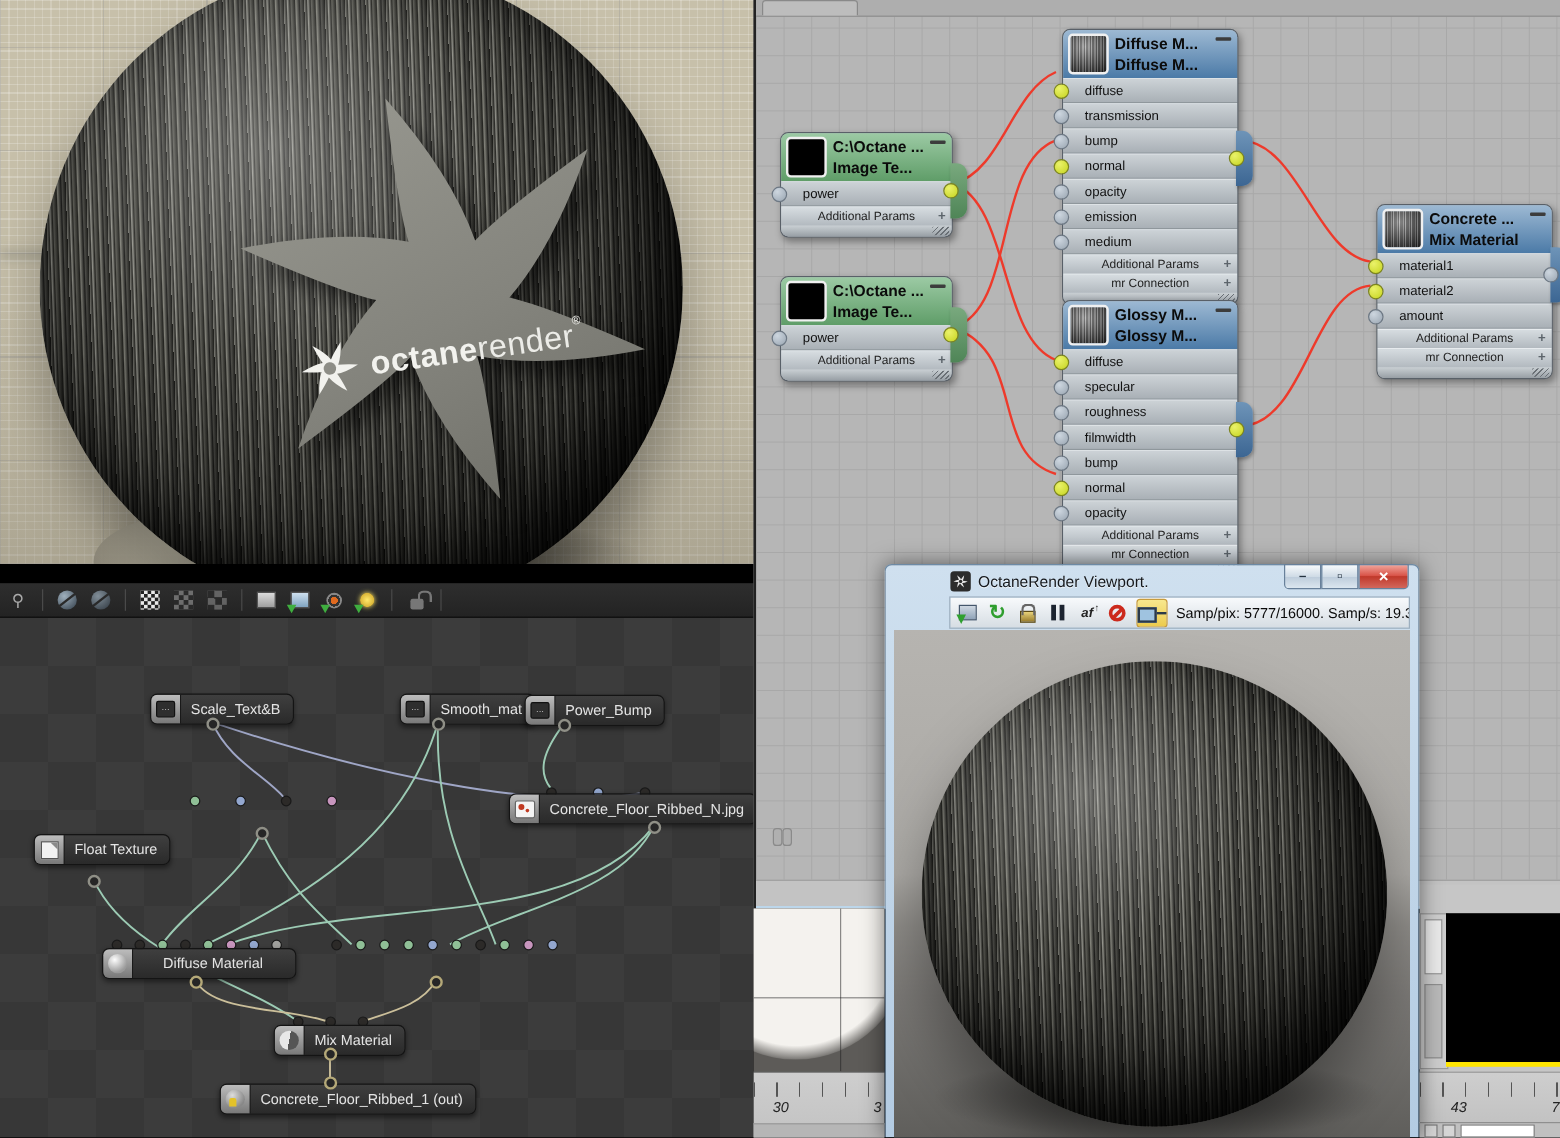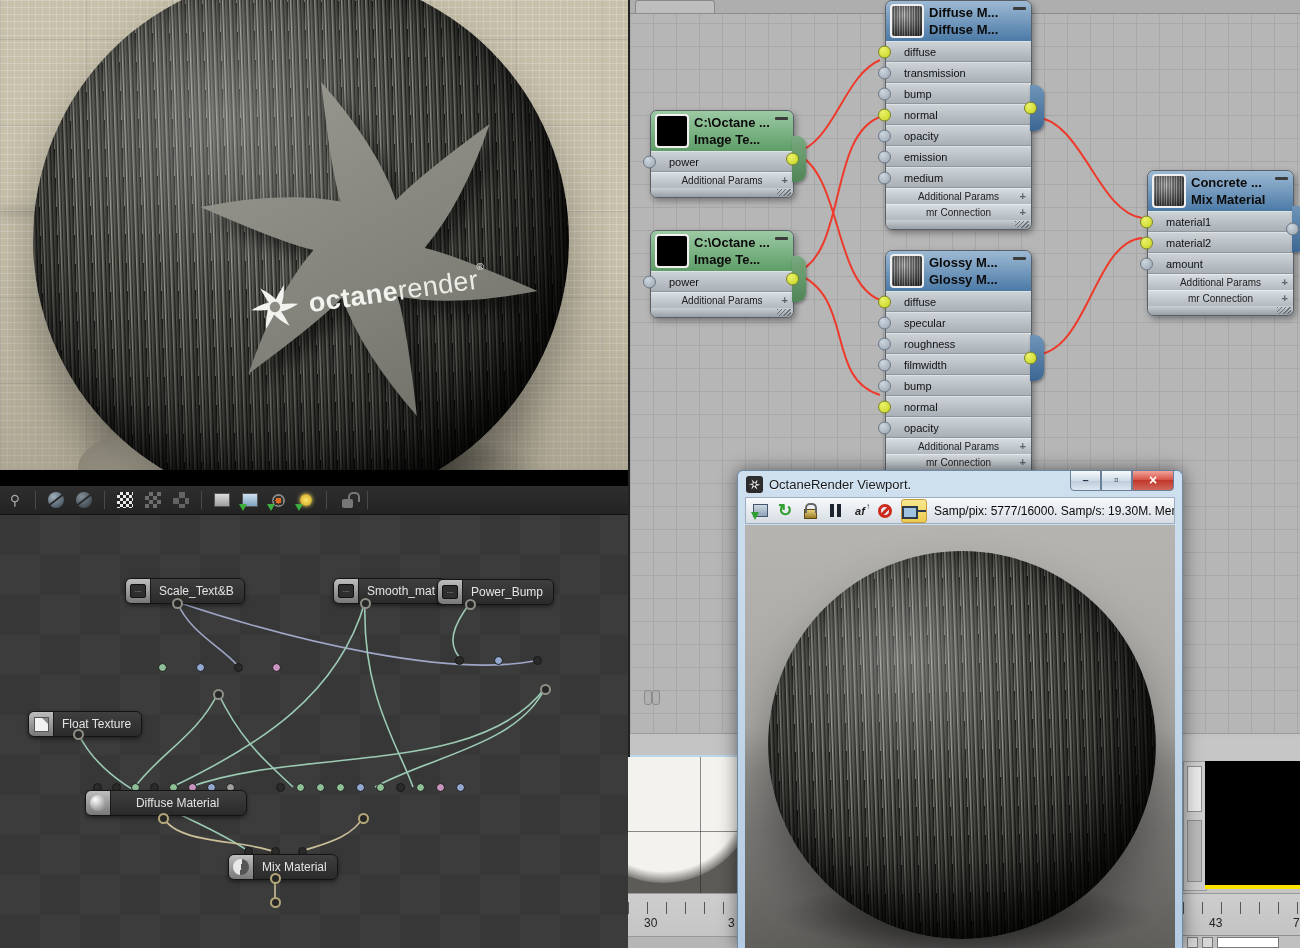--- a/index.html
+++ b/index.html
@@ -121,37 +121,37 @@
   .sn-out .sport{left:-6px;top:50%;}
   
   #noise-corner{position:absolute;left:628px;top:757px;width:109px;height:136px;background:#5d5b58;overflow:hidden;}
   #noise-corner .quarter{position:absolute;left:-60px;top:-64px;width:190px;height:190px;border-radius:50%;
     background:radial-gradient(circle,#f4f2ee 0 62%,rgba(244,242,238,.25) 70%,transparent 72%);}
   #noise-corner .gl-v{position:absolute;left:72px;top:0;width:1px;height:100%;background:rgba(30,30,30,.5);}
   #noise-corner .gl-h{position:absolute;left:0;top:74px;width:100%;height:1px;background:rgba(30,30,30,.5);}
   .ruler{background:linear-gradient(#cecece,#c2c2c2);position:absolute;color:#222;font-size:12px;}
   .ruler .ticks{position:absolute;left:0;top:8px;width:100%;height:12px;
     background:repeating-linear-gradient(90deg,#555 0 1px,transparent 1px 19px);}
-  .ruler .num{position:absolute;top:22px;}
+  .ruler .num{position:absolute;top:22px;font-style:italic;}
   #timeline-left{left:628px;top:893px;width:109px;height:55px;border-top:1px solid #999;}
   #timeline-left .sub{position:absolute;left:0;top:42px;width:100%;height:13px;background:#b6b6b6;border-top:1px solid #9a9a9a;}
   #right-panel{position:absolute;left:1183px;top:737px;width:117px;height:211px;background:#c6c6c6;}
   #rp-scroll{position:absolute;left:0;top:24px;width:22px;height:128px;background:#cdcdcd;border:1px solid #9a9a9a;}
   #rp-scroll .thumb{position:absolute;left:3px;top:4px;width:13px;height:44px;background:#e9e9e9;border:1px solid #8f8f8f;}
   #rp-scroll .thumb2{position:absolute;left:3px;top:58px;width:13px;height:60px;background:#b9b9b9;border:1px solid #8f8f8f;}
   #rp-black{position:absolute;left:22px;top:24px;width:95px;height:124px;background:#000;}
   #rp-yellow{position:absolute;left:22px;top:148px;width:95px;height:4px;background:#ffe400;}
   #rp-ruler{left:1183px;top:893px;width:117px;height:42px;border-top:1px solid #999;}
   #rp-bottom{position:absolute;left:1183px;top:935px;width:117px;height:13px;background:#c0c0c0;border-top:1px solid #8f8f8f;display:flex;align-items:center;gap:4px;padding-left:4px;box-sizing:border-box;}
   #rp-bottom .mini{width:9px;height:9px;border:1px solid #777;background:#d5d5d5;}
   #rp-bottom .field{width:60px;height:9px;background:#fff;border:1px solid #777;}
   
   #viewport{position:absolute;left:737px;top:470px;width:446px;height:478px;
     background:linear-gradient(#cfe0ef,#b3cbe2);border:1px solid #6d8aa5;border-bottom:none;
-    border-radius:6px 6px 0 0;box-shadow:0 0 18px rgba(0,0,0,.5);box-sizing:border-box;}
+    border-radius:6px 6px 0 0;box-shadow:0 0 18px rgba(0,0,0,.5);box-sizing:border-box;padding-left:46px;}
   #vp-titlebar{height:26px;display:flex;align-items:center;padding-left:8px;gap:6px;position:relative;}
   #vp-title{font-size:13px;color:#15181c;text-shadow:0 1px 0 rgba(255,255,255,.7);}
   #vp-appicon{width:17px;height:17px;background:#2c2c2c;border-radius:3px;display:flex;align-items:center;justify-content:center;}
   #vp-buttons{position:absolute;right:8px;top:-1px;display:flex;}
   .wbtn{width:29px;height:19px;border:1px solid #68809a;display:flex;align-items:flex-start;justify-content:center;
     background:linear-gradient(#f7fafc,#cfdbe6 50%,#bccbda 50%,#dbe6ef);color:#243240;font-size:11px;font-weight:700;}
   .wbtn.min{border-radius:0 0 0 4px;}
   .wbtn.min::after{content:"\2013";margin-top:3px;}
   .wbtn.max::after{content:"\25AB";font-size:13px;margin-top:1px;}
   .wbtn.close{width:40px;border-radius:0 0 4px 0;color:#fff;
@@ -302,21 +302,27 @@
         <span class="pdot" style="background: rgb(143, 191, 150);"></span>
         <span class="pdot" style="background: rgb(147, 167, 207);"></span>
         <span class="pdot" style="background: rgb(44, 42, 40);"></span>
         <span class="pdot" style="background: rgb(199, 149, 189);"></span>
       </div>
     <div class="dots" style="left:455px;top:141px;gap:30px">
         <span class="pdot" style="background: rgb(44, 42, 40);"></span>
         <span class="pdot" style="background: rgb(147, 167, 207);"></span>
         <span class="pdot" style="background: rgb(44, 42, 40);"></span>
       </div>
-    <div class="ne-node" style="left:28px;top:196px">
+    <div class="ne-node" style="left:424px;top:146px">
+      <div class="ne-ic">
+          <div class="imgic"></div>
+        </div>
+      <div class="ne-label">Concrete_Floor_Ribbed_N.jpg</div>
+    </div>
+    <div class="ne-node" style="left:28px;top:180px">
       <div class="ne-ic">
           <div class="pageic"></div>
         </div>
       <div class="ne-label">Float Texture</div>
     </div>
 
     <div class="dots" style="left:93px;top:268px;gap:10px">
         <span class="pdot" style="background: rgb(44, 42, 40);"></span>
         <span class="pdot" style="background: rgb(44, 42, 40);"></span>
         <span class="pdot" style="background: rgb(143, 191, 150);"></span>
@@ -347,20 +353,26 @@
     <div class="dots" style="left:244px;top:332px;gap:18px">
         <span class="pdot" style="background: rgb(44, 42, 40);"></span>
         <span class="pdot" style="background: rgb(44, 42, 40);"></span>
         <span class="pdot" style="background: rgb(44, 42, 40);"></span>
       </div>
     <div class="ne-node" style="left:228px;top:339px">
       <div class="ne-ic">
           <div class="ballic mix"></div>
         </div>
       <div class="ne-label">Mix Material</div>
+    </div>
+    <div class="ne-node" style="left:183px;top:388px">
+      <div class="ne-ic">
+          <div class="ballic outb"></div>
+        </div>
+      <div class="ne-label">Concrete_Floor_Ribbed_1 (out)</div>
     </div>
 
     <span class="odot" style="left:172px;top:83px"></span>
     <span class="odot" style="left:360px;top:83px"></span>
     <span class="odot" style="left:465px;top:84px"></span>
     <span class="odot" style="left:213px;top:174px"></span>
     <span class="odot" style="left:540px;top:169px"></span>
     <span class="odot" style="left:73px;top:214px"></span>
     <span class="odot tan" style="left:158px;top:298px"></span>
     <span class="odot tan" style="left:358px;top:298px"></span>
@@ -423,21 +435,21 @@
       <div class="sn-foot">
           <span>Additional Params</span>
           <span class="plus">+</span>
         </div>
       <div class="sn-grip"></div>
       <div class="sn-out green" style="top:25px">
           <span class="sport on"></span>
         </div>
     </div>
 
-    <div class="snode" style="left:255px;top:0;width:145px">
+    <div class="snode" style="left:255px;top:24px;width:145px">
       <div class="sn-head blue">
           <div class="sn-thumb concrete"></div>
         <div class="sn-titles">
             <div>Diffuse M...</div>
             <div>Diffuse M...</div>
           </div>
         <div class="sn-min"></div>
         </div>
       <div class="srow">
           <span class="sport on"></span>

